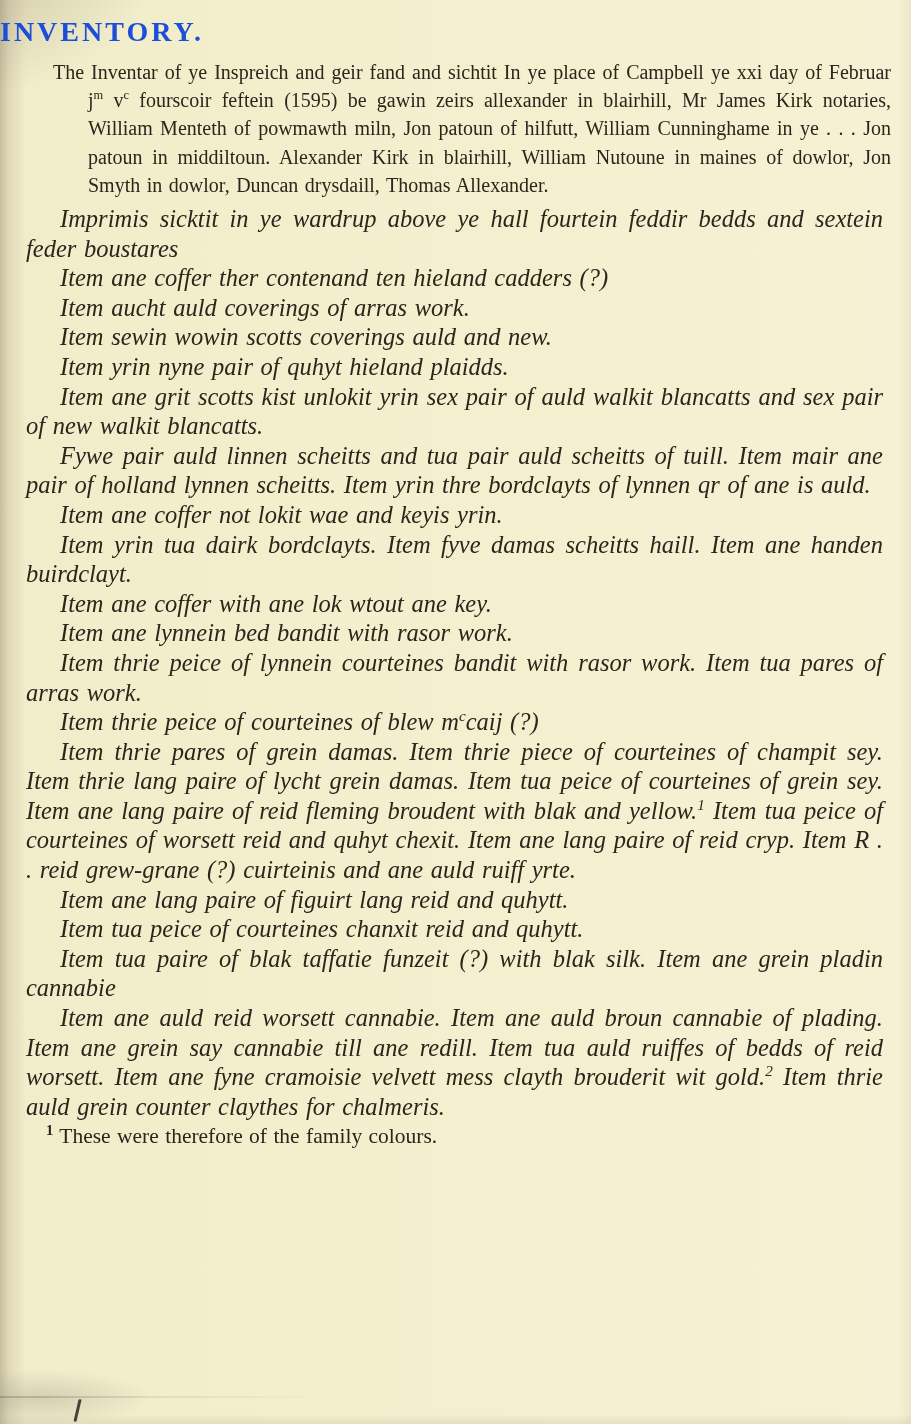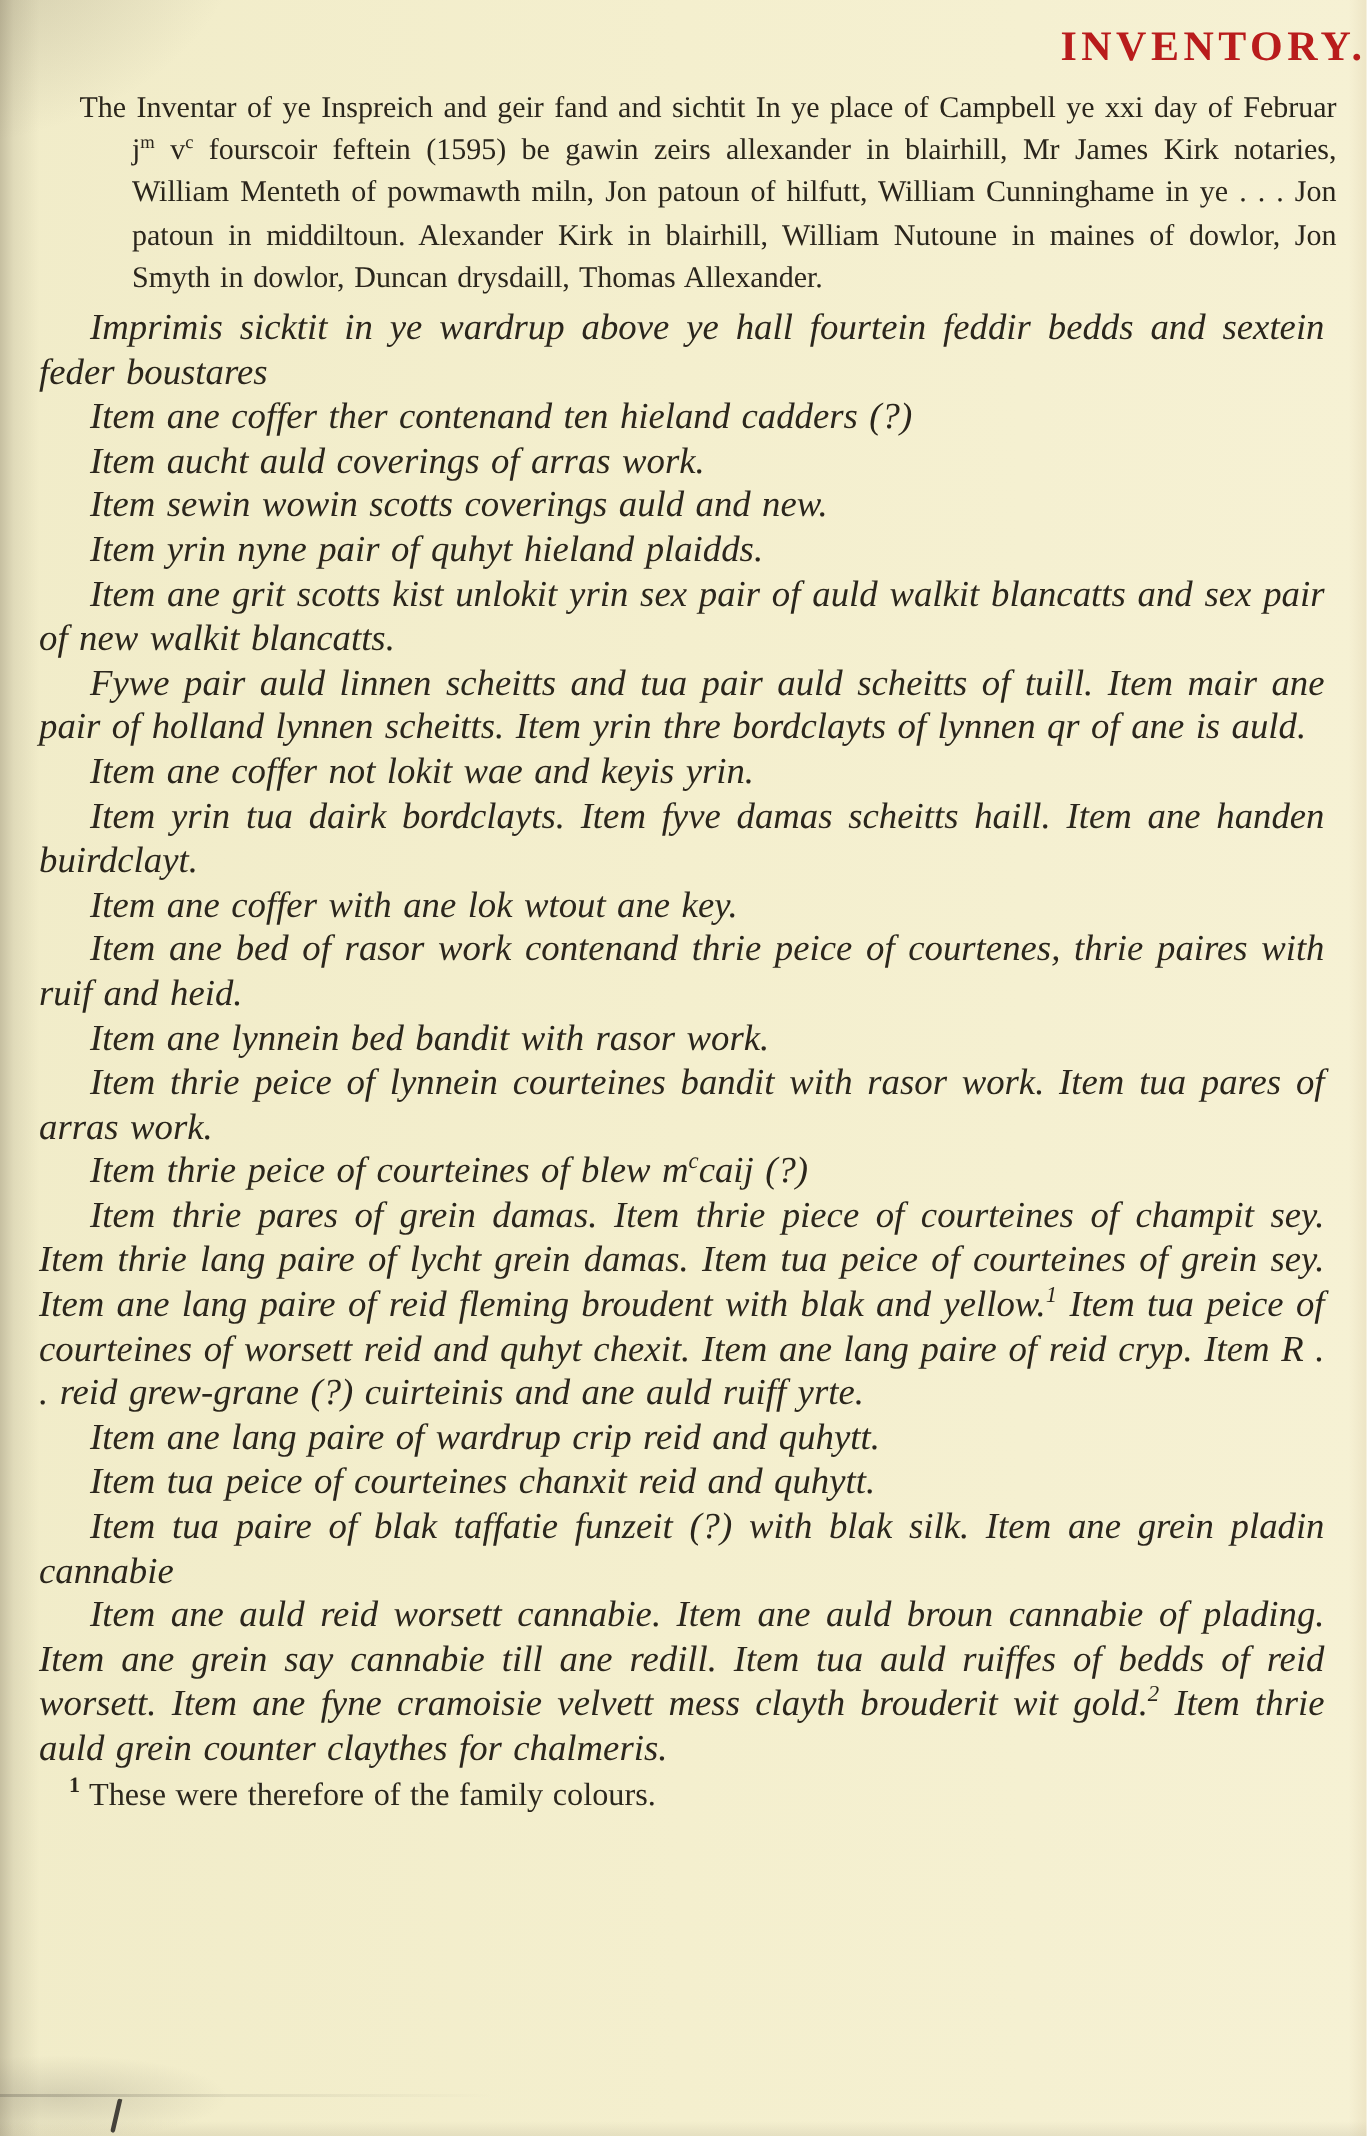--- a/index.html
+++ b/index.html
@@ -13,24 +13,24 @@
       radial-gradient(ellipse 300px 220px at -50px -60px, rgba(105,96,76,.33), rgba(105,96,76,0) 72%),
       radial-gradient(ellipse 160px 40px at 40px 1398px, rgba(110,105,95,.22), rgba(110,105,95,0) 70%),
       linear-gradient(90deg, rgba(118,108,86,.35) 0px, rgba(118,108,86,.14) 9px, rgba(118,108,86,0) 26px),
       linear-gradient(270deg, rgba(206,186,146,.22) 0px, rgba(206,186,146,0) 12px),
       linear-gradient(0deg, rgba(120,110,90,.12) 0px, rgba(120,110,90,0) 10px),
       linear-gradient(90deg, #f1ecc9 0%, #f4efce 50%, #f6f1d4 100%);
   }
   .page { position: relative; width: 911px; height: 1424px; }
   .title {
     margin: 0; padding-top: 16px;
-    text-align: right;
+    text-align: left;
     font-size: 28px; font-weight: bold;
     letter-spacing: 3px;
-    color: #b91c1c;
+    color: #1d4ed8;
   }
   p { margin: 0; hyphens: none; }
   .opening {
     margin: 10px 20px 0 88px;
     text-indent: -35px;
     font-size: 20px;
     line-height: 28.2px;
     text-align: justify;
     word-spacing: 1.5px;
   }
@@ -78,26 +78,25 @@
       <p class="item">Imprimis sicktit in ye wardrup above ye hall fourtein feddir bedds and sextein feder boustares</p>
       <p class="item">Item ane coffer ther contenand ten hieland cadders (?)</p>
       <p class="item">Item aucht auld coverings of arras work.</p>
       <p class="item">Item sewin wowin scotts coverings auld and new.</p>
       <p class="item">Item yrin nyne pair of quhyt hieland plaidds.</p>
       <p class="item">Item ane grit scotts kist unlokit yrin sex pair of auld walkit blancatts and sex pair of new walkit blancatts.</p>
       <p class="item">Fywe pair auld linnen scheitts and tua pair auld scheitts of tuill.  Item mair ane pair of holland lynnen scheitts.  Item yrin thre bordclayts of lynnen qr of ane is auld.</p>
       <p class="item">Item ane coffer not lokit wae and keyis yrin.</p>
       <p class="item">Item yrin tua dairk bordclayts.  Item fyve damas scheitts haill.  Item ane handen buirdclayt.</p>
       <p class="item">Item ane coffer with ane lok wtout ane key.</p>
-      <p class="item">Item ane bed of rasor work contenand thrie peice of courtenes, thrie paires with ruif and heid.</p>
       <p class="item">Item ane lynnein bed bandit with rasor work.</p>
       <p class="item">Item thrie peice of lynnein courteines bandit with rasor work.  Item tua pares of arras work.</p>
       <p class="item">Item thrie peice of courteines of blew m<sup>c</sup>caij (?)</p>
       <p class="item">Item thrie pares of grein damas.  Item thrie piece of courteines of champit sey.  Item thrie lang paire of lycht grein damas.  Item tua peice of courteines of grein sey.  Item ane lang paire of reid fleming broudent with blak and yellow.<sup>1</sup>  Item tua peice of courteines of worsett reid and quhyt chexit.  Item ane lang paire of reid cryp.  Item R . . reid grew-grane (?) cuirteinis and ane auld ruiff yrte.</p>
-      <p class="item">Item ane lang paire of wardrup crip reid and quhytt.</p>
+      <p class="item">Item ane lang paire of figuirt lang reid and quhytt.</p>
       <p class="item">Item tua peice of courteines chanxit reid and quhytt.</p>
       <p class="item">Item tua paire of blak taffatie funzeit (?) with blak silk.  Item ane grein pladin cannabie</p>
       <p class="item">Item ane auld reid worsett cannabie.  Item ane auld broun cannabie of plading.  Item ane grein say cannabie till ane redill.  Item tua auld ruiffes of bedds of reid worsett.  Item ane fyne cramoisie velvett mess clayth brouderit wit gold.<sup>2</sup>  Item thrie auld grein counter claythes for chalmeris.</p>
     </div>
   <div class="footnotes">
       <p class="footnote"><sup>1</sup> These were therefore of the family colours.</p>
     </div>
   <div class="scan-line"></div>
   <div class="ink-mark"></div>
 </div>

